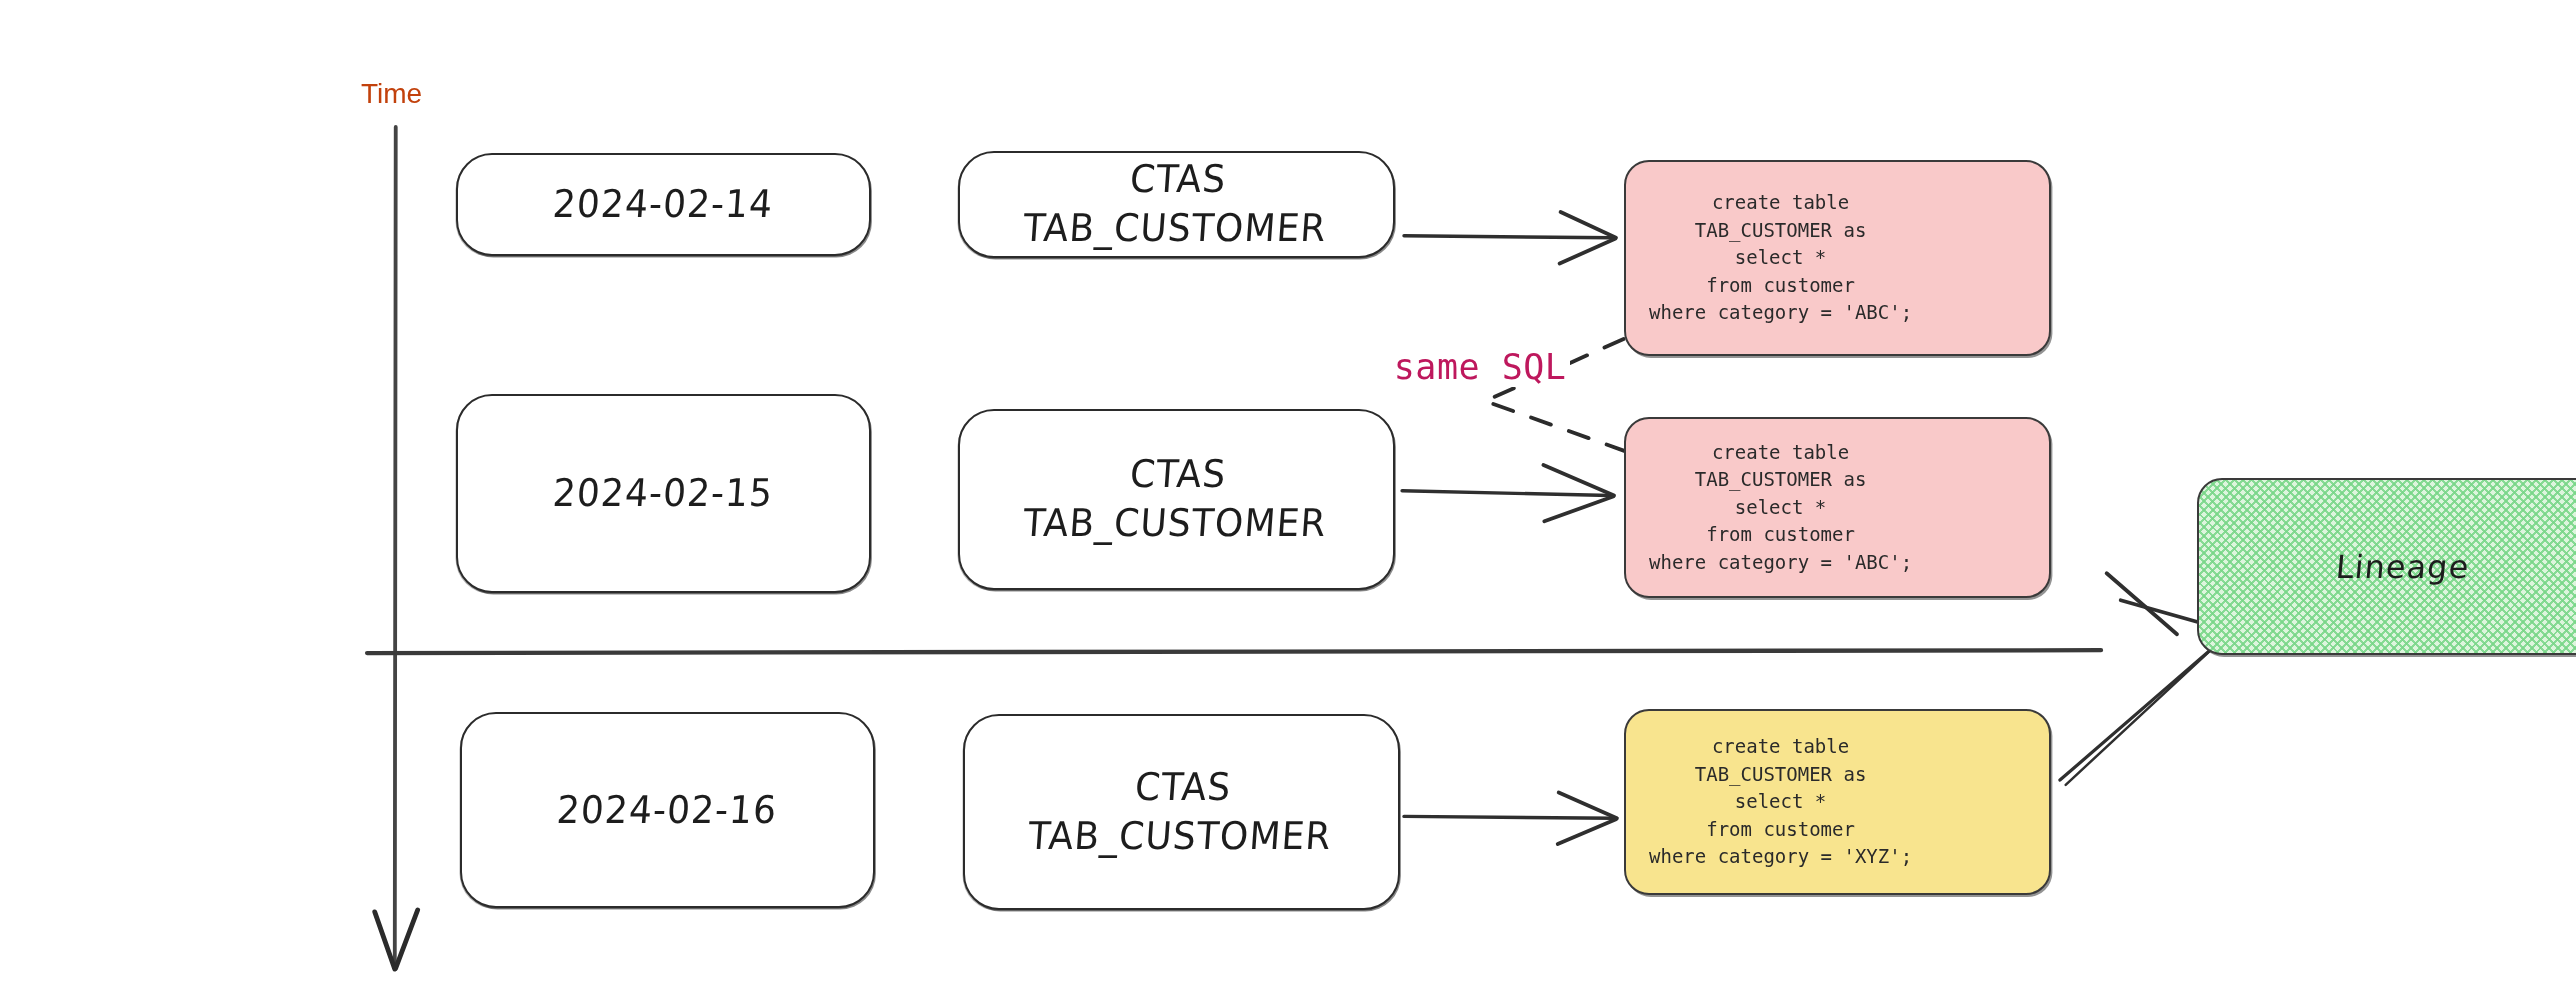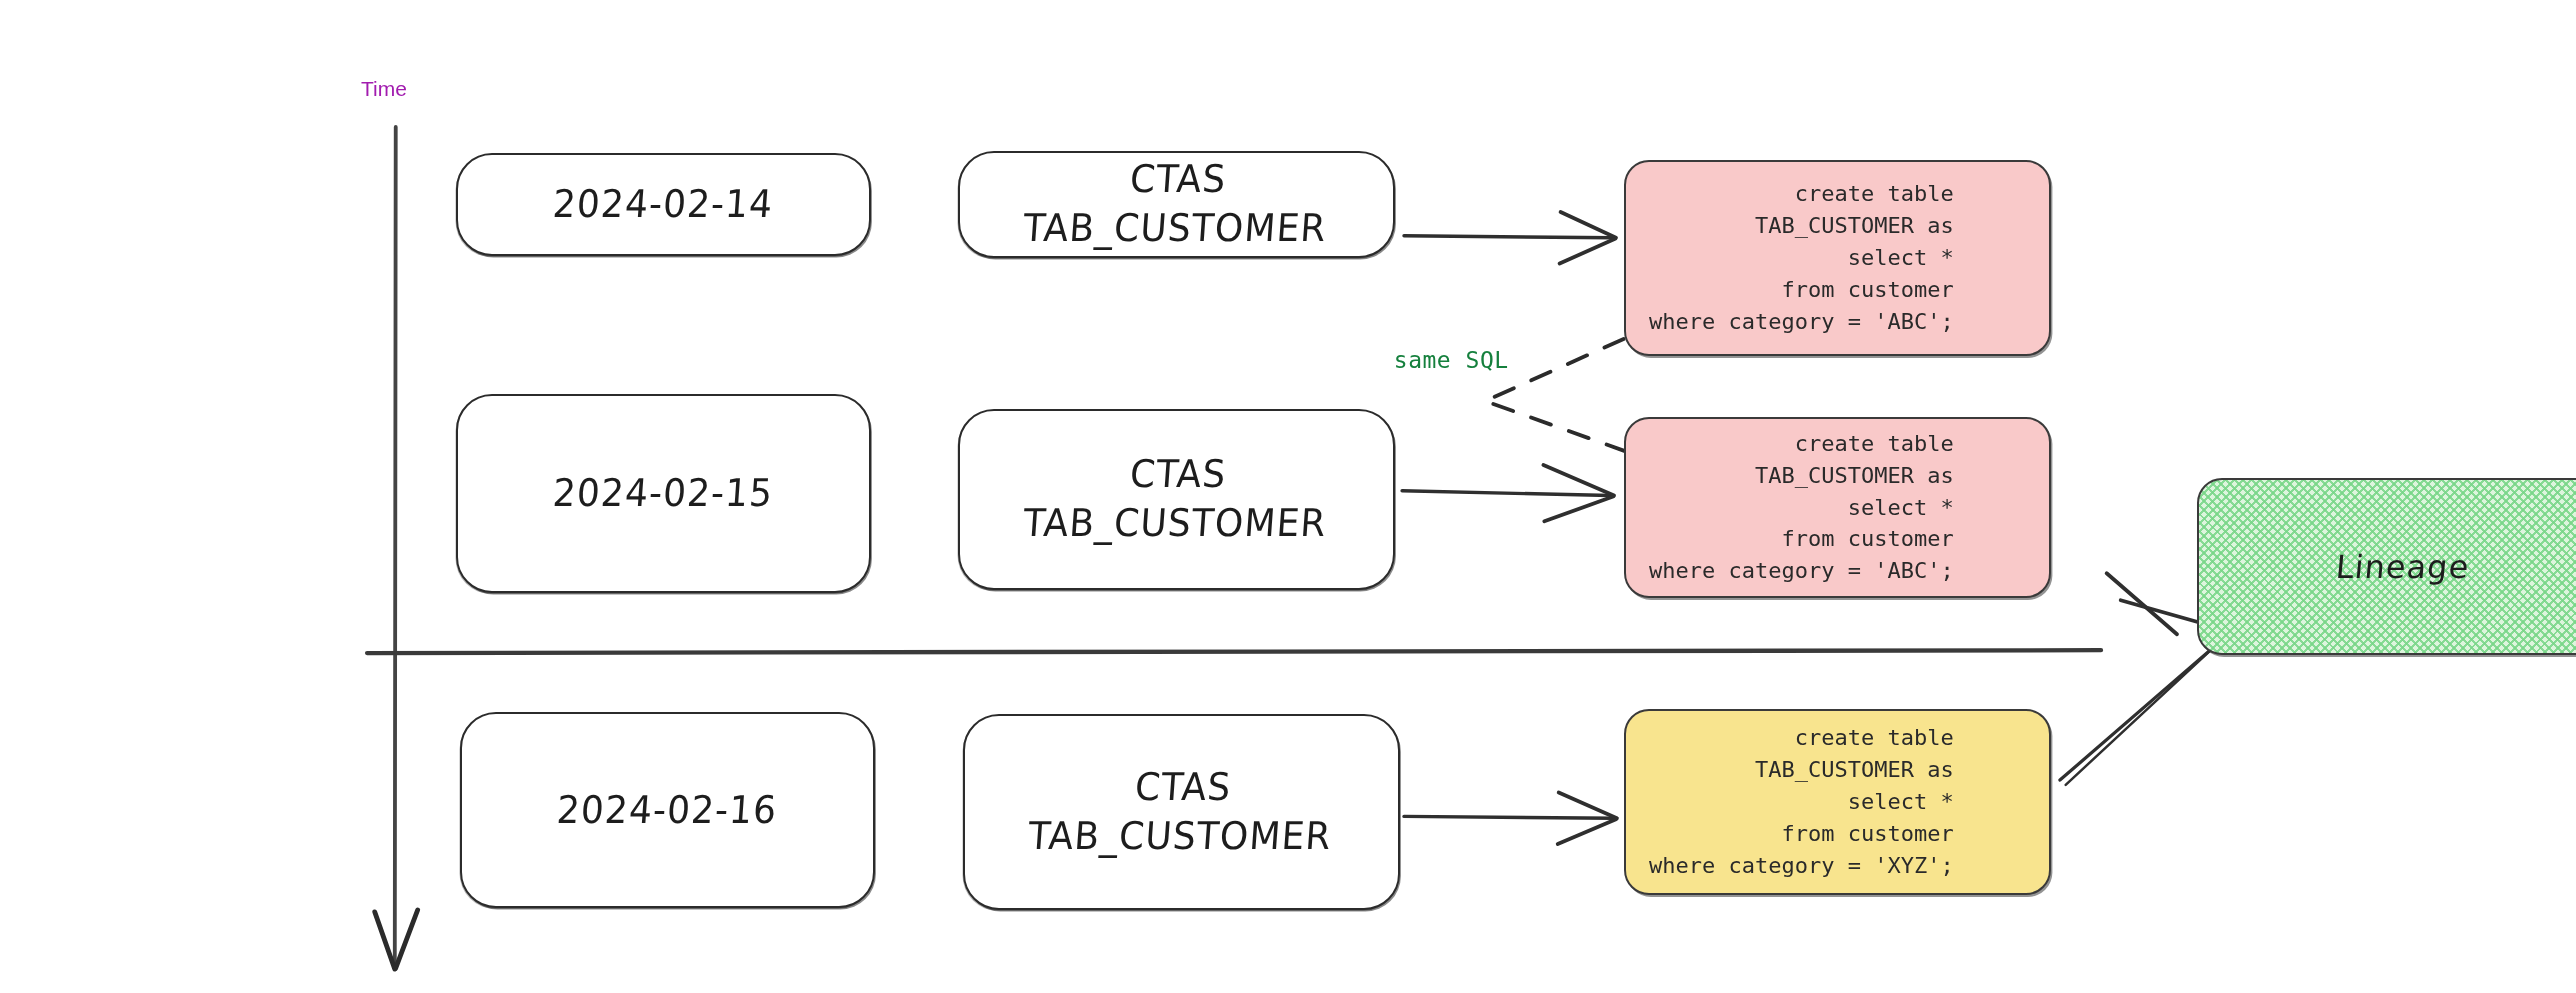--- a/index.html
+++ b/index.html
@@ -58,25 +58,25 @@
     border: 2.9px solid #3a3a3a;
     border-radius: 25px;
     box-shadow: 1.9px 2.4px 0 -0.5px rgba(40,40,40,0.5);
     justify-content: flex-start;
     padding: 15.3px 19px 15.3px 23px;
   }
   .box-code.pink { background: #f9c9c9; }
   .box-code.yellow { background: #f8e48e; }
   .code-text {
     font-family: "DejaVu Sans Mono", monospace;
-    font-size: 22px;
+    font-size: 19px;
     line-height: 1.45;
     color: #2a2a2a;
     white-space: pre;
-    text-align: right;
+    text-align: center;
   }
 
   
   .box-lineage {
     border: 2.9px solid #3a3a3a;
     border-radius: 25px;
     background-color: #ddf5dd;
     background-image:
       repeating-linear-gradient(45deg,  rgba(120,214,136,0.85) 0 2.1px, rgba(255,255,255,0) 2.1px 6.1px),
       repeating-linear-gradient(-45deg, rgba(120,214,136,0.85) 0 2.1px, rgba(255,255,255,0) 2.1px 6.1px);
@@ -87,30 +87,30 @@
     font-size: 32px;
     color: #1d1d1d;
     letter-spacing: 1px;
     transform: skewX(-5deg);
   }
 
   
   .sans-label {
     position: absolute;
     font-family: "Liberation Sans", sans-serif;
-    font-size: 21px;
-    color: #a21caf;
+    font-size: 28px;
+    color: #c2410c;
     line-height: 1.34;
     white-space: pre-line;
   }
   .mono-label {
     position: absolute;
     font-family: "DejaVu Sans Mono", monospace;
-    font-size: 23px;
-    color: #15803d;
+    font-size: 35px;
+    color: #be185d;
     letter-spacing: 0.5px;
     background: #ffffff;
     padding: 0 3.8px;
     z-index: 5;
   }
 </style>
 </head>
 <body>
 
 <div id="canvas">

